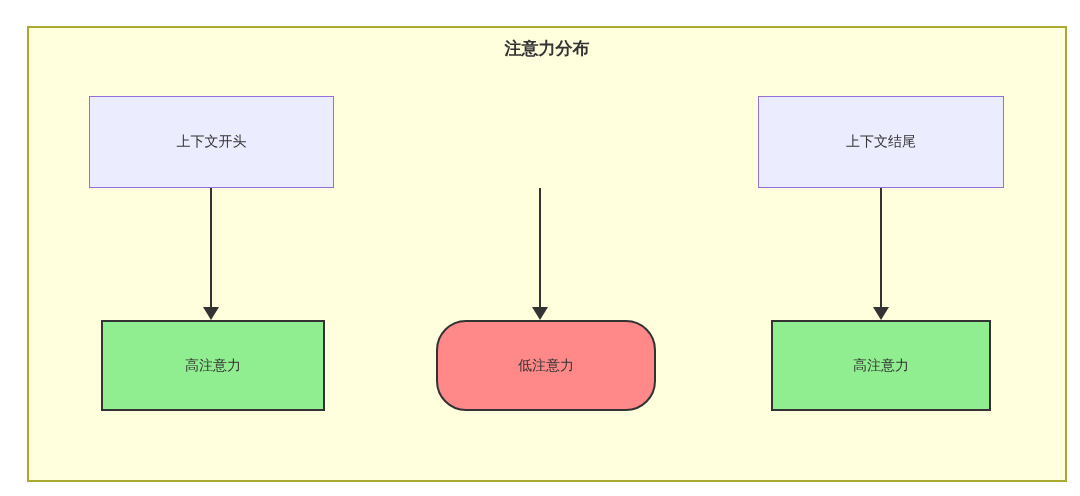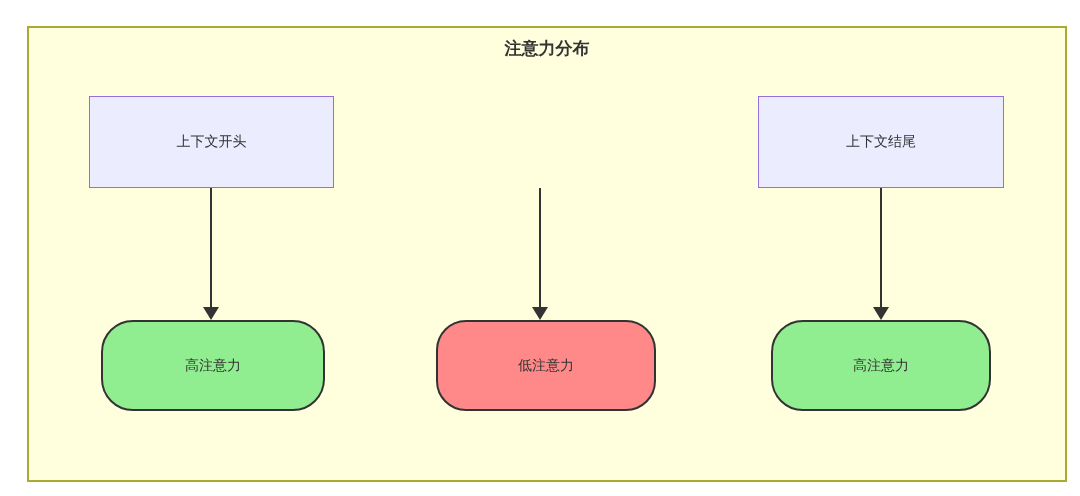--- a/index.html
+++ b/index.html
@@ -47,21 +47,21 @@
   }
   .node.source {
     height: 92px;
     background: var(--source-fill, #ececff);
     border: 1.5px solid var(--source-border, #9370db);
   }
   .node.target {
     height: 91px;
     border: 2px solid var(--target-border, #333333);
   }
-  .node.target.high { background: var(--high-fill, #90ee90); border-radius: 32px; }
+  .node.target.high { background: var(--high-fill, #90ee90); }
   .node.target.low  { background: var(--low-fill, #ff8888); }
 
   .src-1 { left: 60px;  top: 68px; width: 245px; }
   .src-2 { left: 395px; top: 68px; width: 232px; }
   .src-3 { left: 729px; top: 68px; width: 246px; }
 
   .tgt-1 { left: 72px;  top: 292px; width: 224px; }
   .tgt-2 { left: 407px; top: 292px; width: 220px; border-radius: 30px; }
   .tgt-3 { left: 742px; top: 292px; width: 220px; }
 

